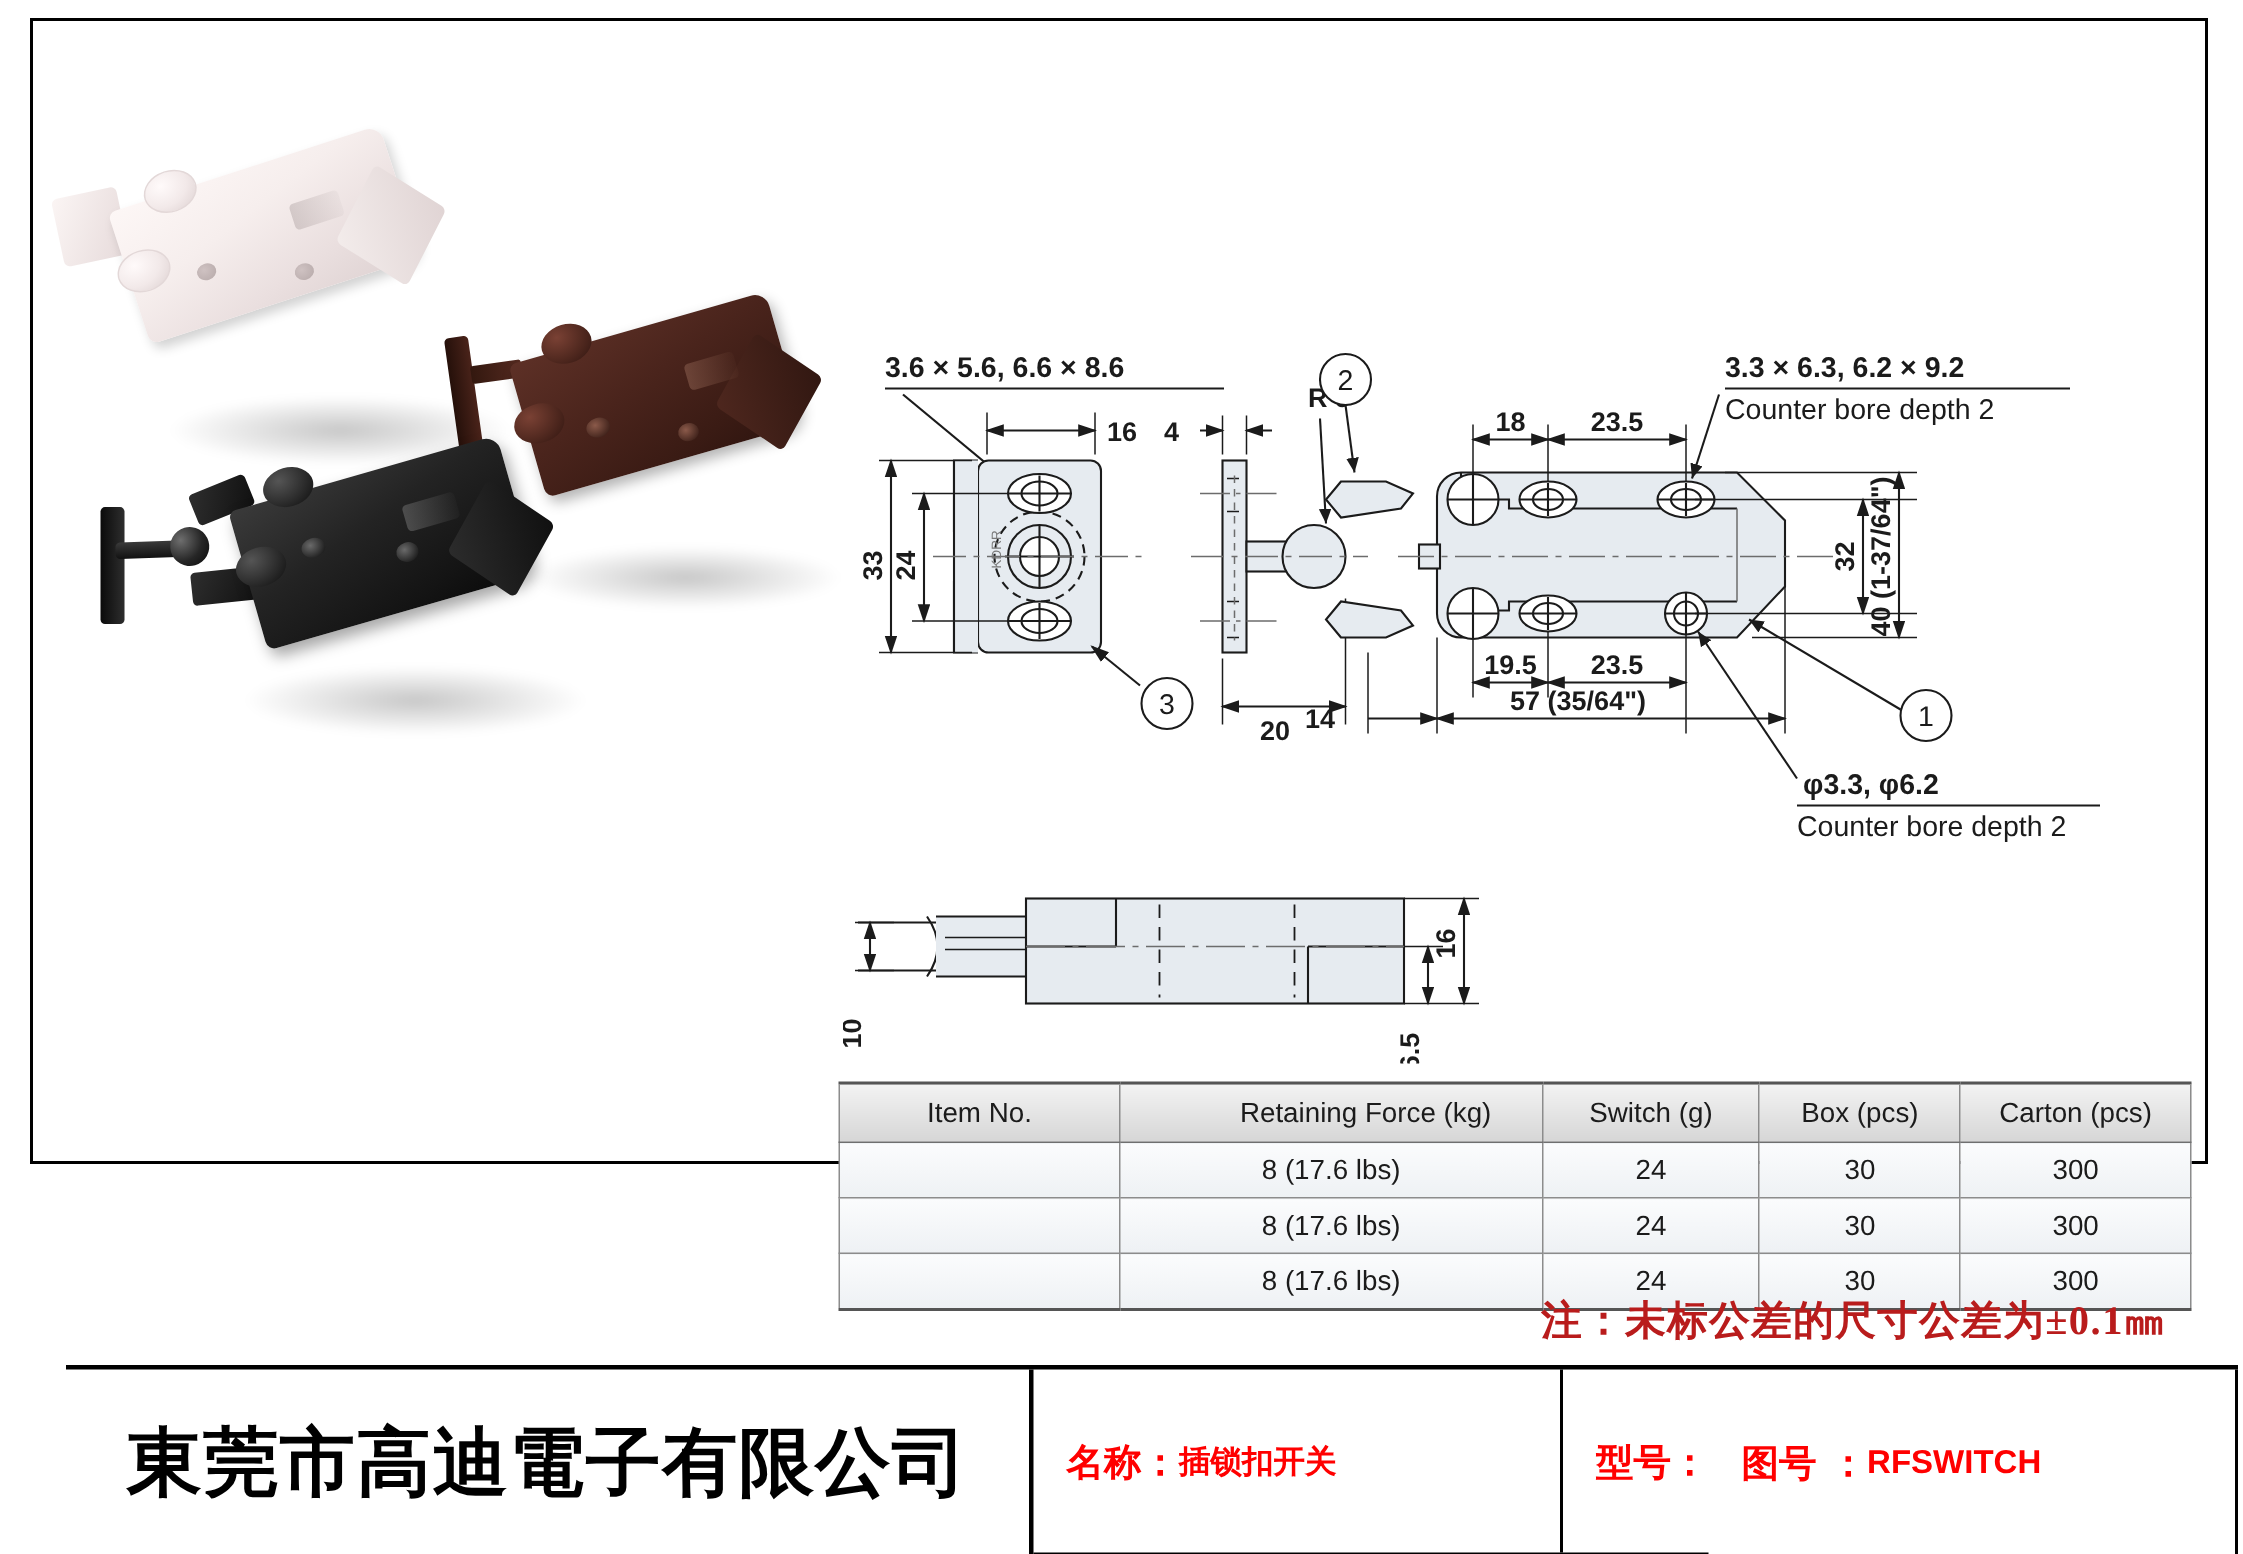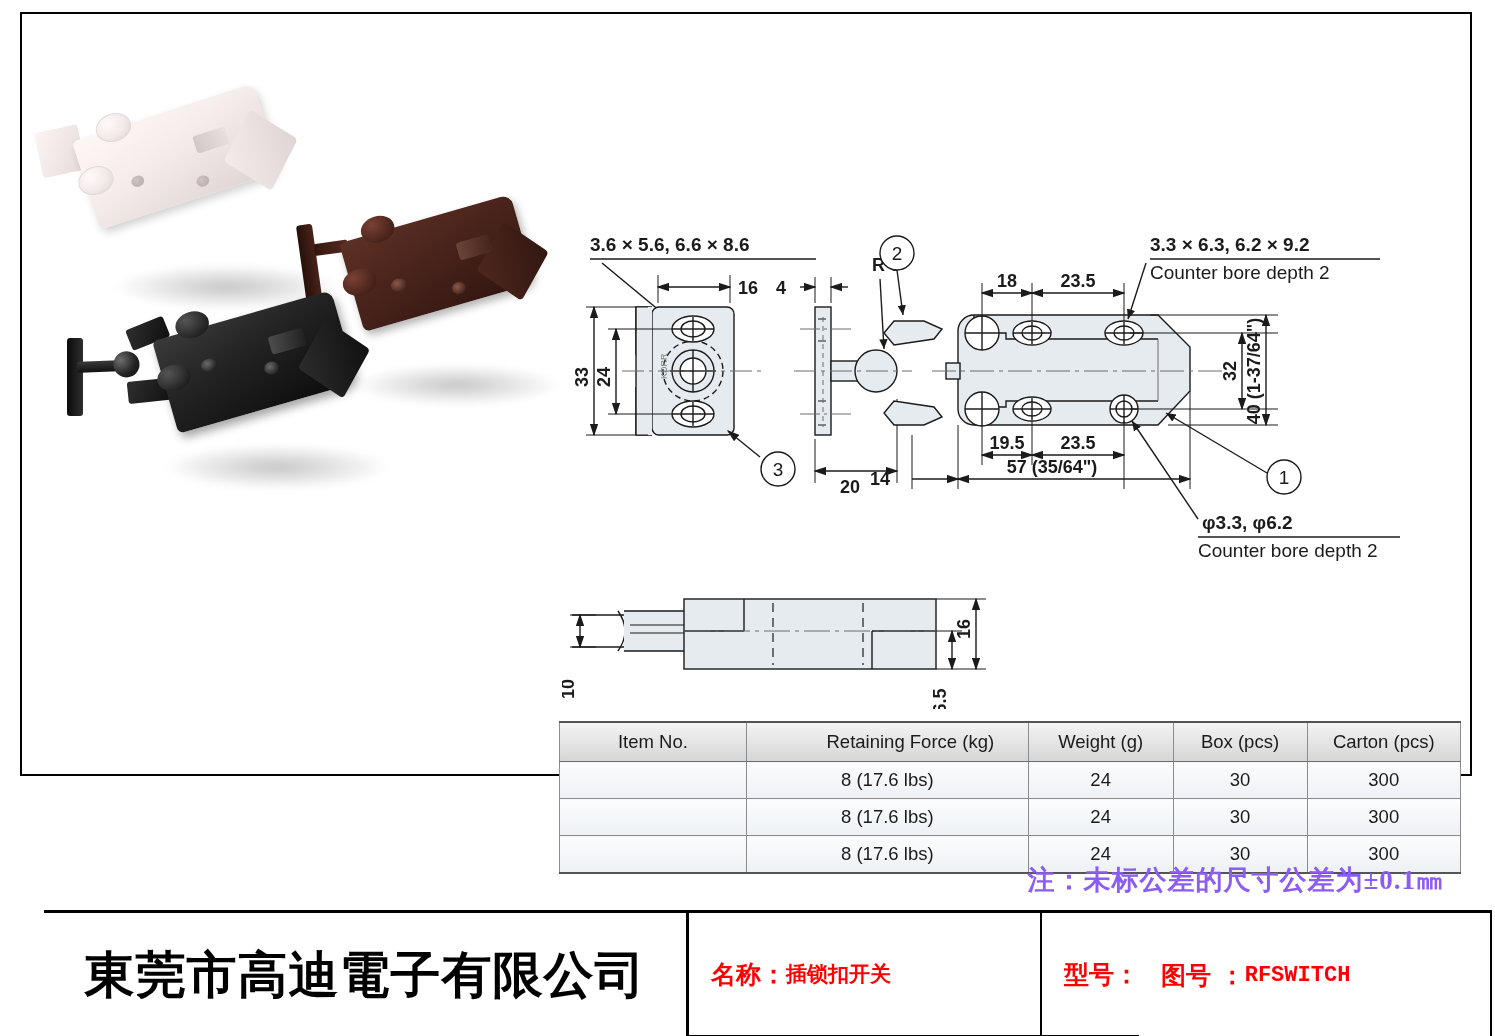--- a/index.html
+++ b/index.html
@@ -183,21 +183,21 @@
   #spec-table .col-force { width: 250px; padding-left: 48px; }
   #spec-table .col-weight { width: 150px; }
   #spec-table .col-box { width: 140px; }
   #spec-table .col-carton { width: 160px; }
 
   
   #tolerance-note {
     position: absolute;
     right: 26px;
     top: 848px;
-    color: #8b5cf6;
+    color: #b91c1c;
     font-family: "Liberation Serif", serif;
     font-size: 27px;
     font-weight: bold;
     letter-spacing: 1px;
     white-space: nowrap;
   }
 
   
   #title-block {
     position: absolute;
@@ -255,21 +255,21 @@
     font-weight: bold;
     white-space: nowrap;
   }
   .field-cell.left { width: 353px; border-right: 2px solid #000; }
   .field-cell.right { flex: 1; }
   .field-label { font-size: 25px; }
   .field-value {
     font-size: 21px;
     font-family: "DejaVu Sans", sans-serif;
   }
-  .field-value.ascii { font-family: Liberation Mono, monospace; font-size: 22px; font-weight: bold; }
+  .field-value.ascii { font-family: Liberation Sans, sans-serif; font-size: 22px; font-weight: bold; }
 </style>
 </head>
 <body>
 
 <div id="drawing-frame">
 
   <div id="photo-area">
 
     <div class="shadow" style="left:60px; top:190px; width:230px; height:46px;"></div>
     <div class="shadow" style="left:300px; top:290px; width:210px; height:42px;"></div>
@@ -524,21 +524,21 @@
       <line x1="390" y1="402" x2="390" y2="440" marker-start="url(#arS)" marker-end="url(#ar)"></line>
       <text x="384" y="472" fill="#1b1b1b" stroke="none" font-weight="bold" text-anchor="middle" transform="rotate(-90 384 472)">6.5</text>
     </g>
   </svg>
 
   <table id="spec-table">
     <thead>
       <tr>
         <th class="col-item">Item No.</th>
         <th class="col-force">Retaining Force (kg)</th>
-        <th class="col-weight">Weight (g)</th>
+        <th class="col-weight">Switch (g)</th>
         <th class="col-box">Box (pcs)</th>
         <th class="col-carton">Carton (pcs)</th>
       </tr>
     </thead>
     <tbody>
       <tr>
         <td></td>
         <td>8 (17.6 lbs)</td>
         <td>24</td>
         <td>30</td>

